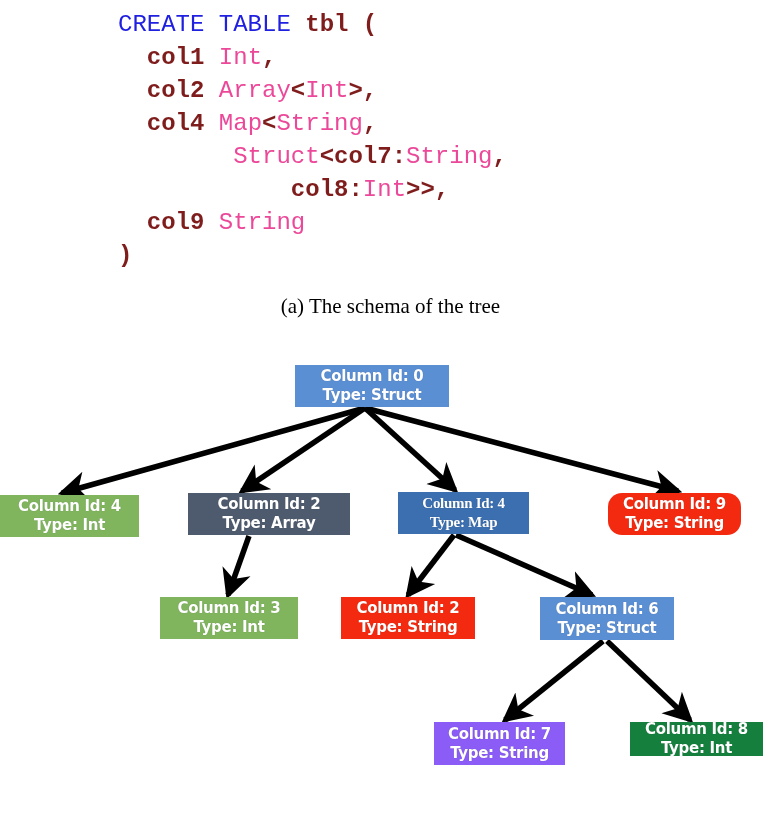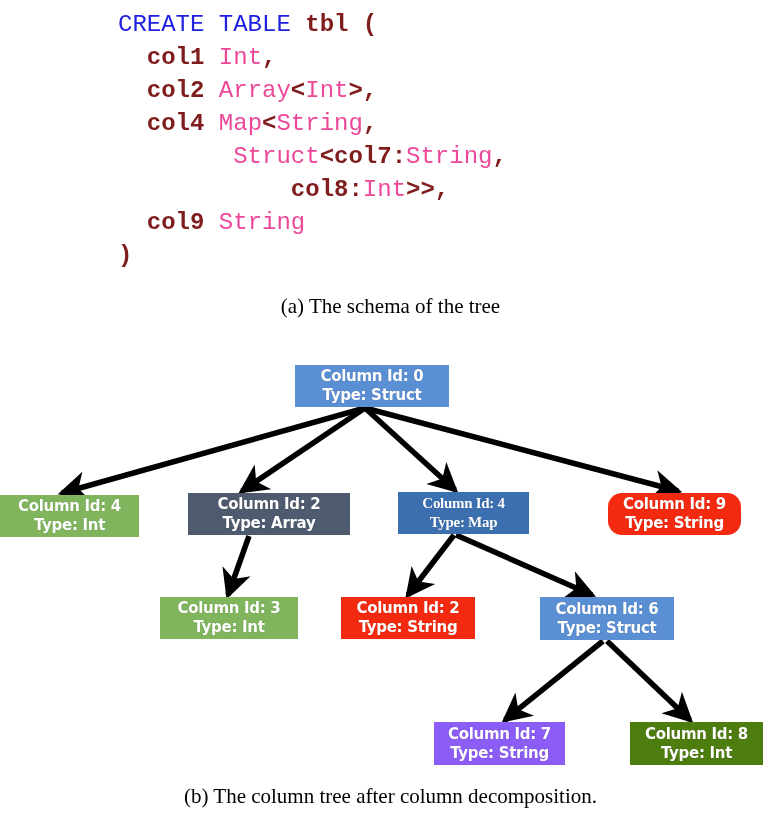--- a/index.html
+++ b/index.html
@@ -135,22 +135,21 @@
           <span class="ln">Type: String</span>
         </div>
         <div class="node" style="left: 540px; top: 267px; width: 134px; height: 43px; background: rgb(91, 143, 212);">
           <span class="ln">Column Id: 6</span>
           <span class="ln">Type: Struct</span>
         </div>
         <div class="node" style="left: 434px; top: 392px; width: 131px; height: 43px; background: #8b5cf6;">
           <span class="ln">Column Id: 7</span>
           <span class="ln">Type: String</span>
         </div>
-        <div class="node" style="left: 630px; top: 392px; width: 133px; height: 43px; background: #4d7c0f;">
+        <div class="node" style="left: 630px; top: 392px; width: 133px; height: 34px; background: #15803d;">
           <span class="ln">Column Id: 8</span>
           <span class="ln">Type: Int</span>
         </div>
       </div>
   </div>
 
-  <div class="figcaption" id="caption-b">(b)  The column tree after column decomposition.</div>
 
 </div>
 
 </body></html>

